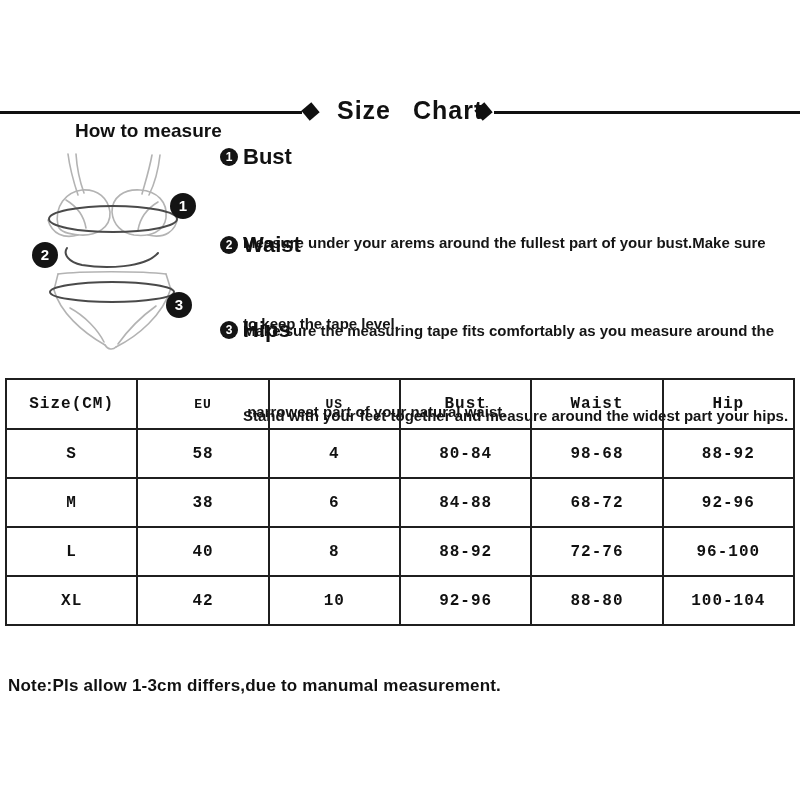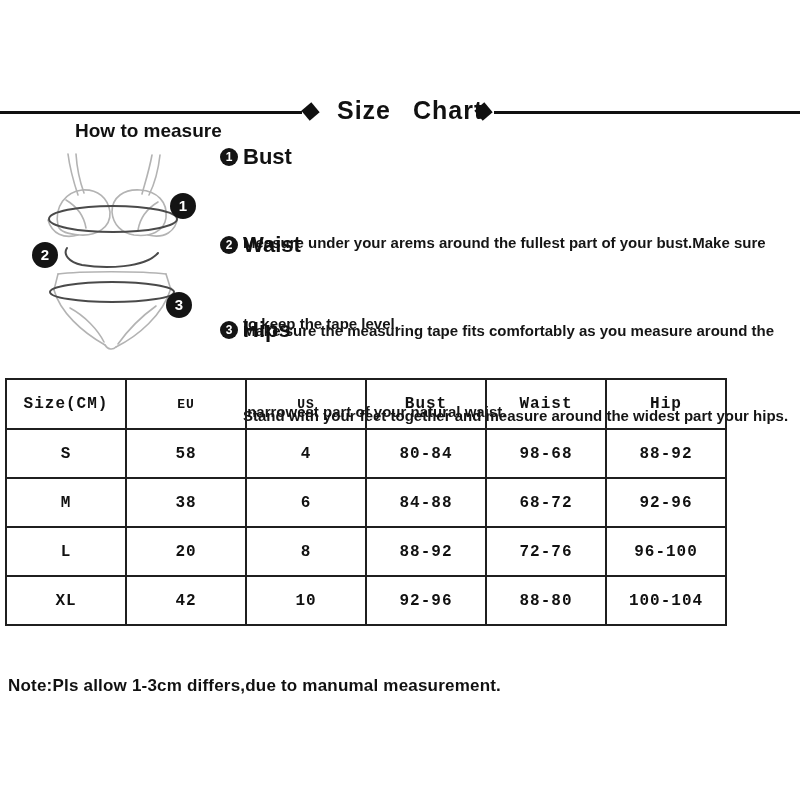--- a/index.html
+++ b/index.html
@@ -35,21 +35,21 @@
     width:18px;height:18px;border-radius:50%;background:#141414;color:#fff;
     font-size:12px;font-weight:700;display:inline-flex;align-items:center;
     justify-content:center;margin-right:5px;flex:0 0 auto;
   }
   .sec-title{font-size:22px;font-weight:600;}
   .sec-text{margin-left:23px;margin-top:5px;font-size:15px;font-weight:700;
     line-height:27px;white-space:pre;color:#151515;}
 
   
   table.size-table{
-    position:absolute;left:5px;top:378px;width:722px;border-collapse:collapse;
+    position:absolute;left:5px;top:378px;width:790px;border-collapse:collapse;
     table-layout:fixed;
   }
   .size-table th,.size-table td{
     border:2px solid #1f1f1f;text-align:center;vertical-align:middle;
     font-family:"Liberation Mono","DejaVu Sans Mono",monospace;font-weight:700;color:#111;
   }
   .size-table th{height:46px;font-size:16px;letter-spacing:1px;}
   .size-table th:nth-child(2),.size-table th:nth-child(3){font-size:13px;border-radius:21px;}
   .size-table td{height:45px;font-size:16px;letter-spacing:1px;}
 
@@ -171,21 +171,21 @@
     <tr>
       <td>M</td>
       <td>38</td>
       <td>6</td>
       <td>84-88</td>
       <td>68-72</td>
       <td>92-96</td>
     </tr>
     <tr>
       <td>L</td>
-      <td>20</td>
+      <td>40</td>
       <td>8</td>
       <td>88-92</td>
       <td>72-76</td>
       <td>96-100</td>
     </tr>
     <tr>
       <td>XL</td>
       <td>42</td>
       <td>10</td>
       <td>92-96</td>

